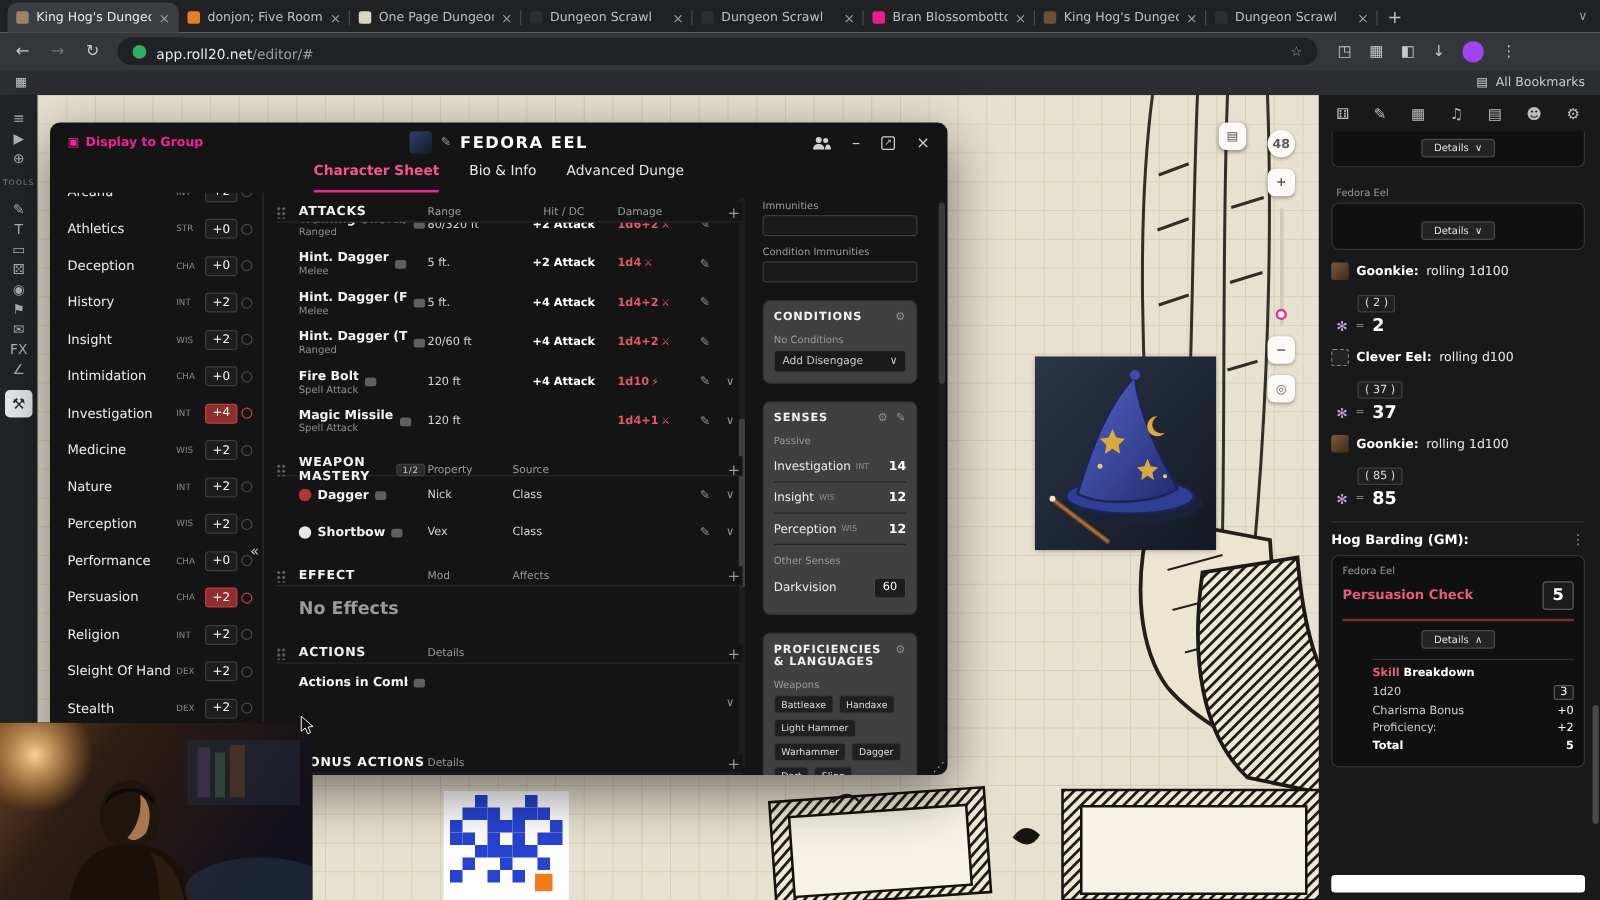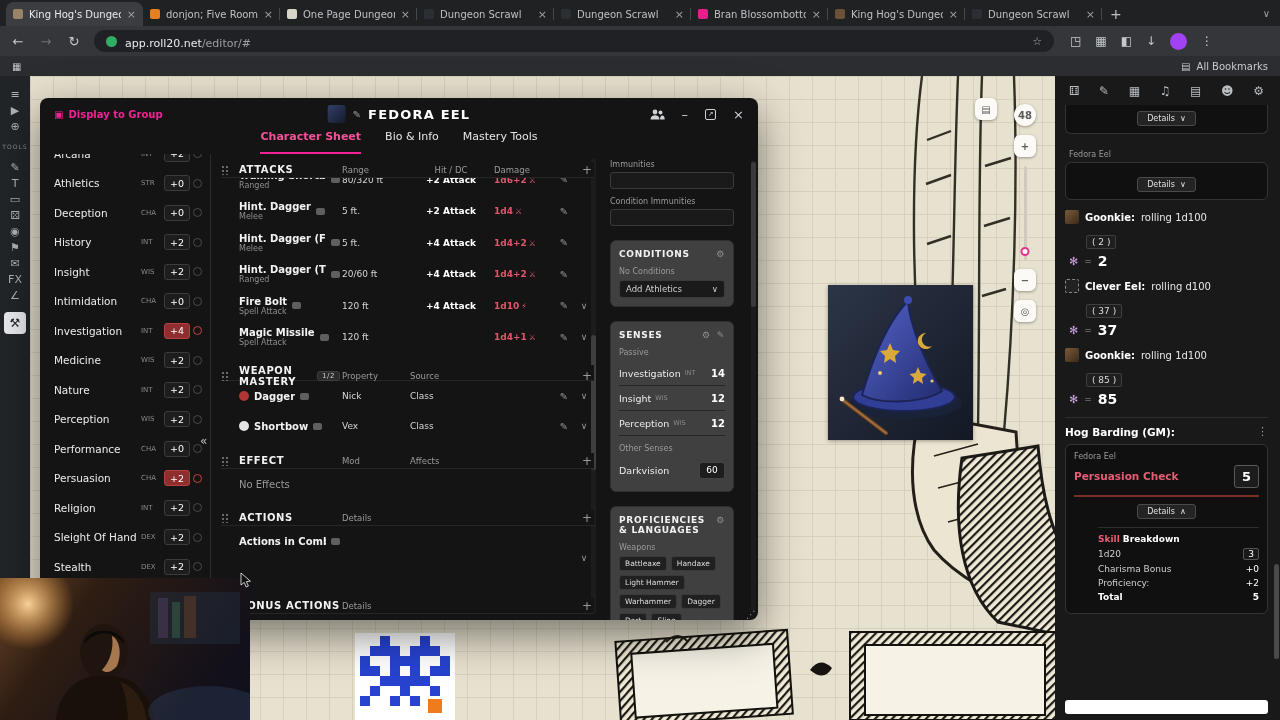--- a/index.html
+++ b/index.html
@@ -129,21 +129,21 @@
   .atk-hit { font-size:9px; font-weight:bold; color:#fff; text-align:center; }
   .atk-dmg { font-size:9px; font-weight:bold; color:#e0566a; white-space:nowrap; }
   .dmg-icon { font-size:8px; color:#e0566a; margin-left:2px; }
   .row-pencil { color:#8f8f8f; font-size:10px; text-align:center; }
   .row-chev { color:#9a9a9a; font-size:9px; text-align:center; visibility:hidden; }
   .show-chev .row-chev { visibility:visible; }
   .sec-gap { margin-top:12px; }
   .mast-row { height:30px; }
   .mast-dot { width:10px; height:10px; border-radius:50%; flex:none; margin-right:5px; }
   .mast-val { font-size:9px; color:#d5d5d5; }
-  .empty-note { font-size:10px; color:#9a9a9a; padding:10px 0 2px 18px; }
+  .empty-note { font-size:14px; color:#9a9a9a; padding:10px 0 2px 18px;font-weight:bold; }
   .action-details { grid-column:3 / span 3; font-size:8px; color:#cfcfcf; line-height:1.45; padding-right:4px; }
   .action-row { height:64px; }
 
   .sheet-scroll1 { position:absolute; left:551px; top:60px; bottom:6px; width:5px; background:#1d1d1d; border-radius:3px; }
   .sheet-scroll1 .thumb { position:absolute; top:177px; height:135px; width:5px; background:#3f3f3f; border-radius:3px; }
   .sheet-scroll2 { position:absolute; left:711px; top:62px; bottom:8px; width:5px; background:#1b1b1b; border-radius:3px; }
   .sheet-scroll2 .thumb { position:absolute; top:2px; height:145px; width:5px; background:#3a3a3a; border-radius:3px; }
   .resize-handle { position:absolute; right:2px; bottom:0px; color:#8a8a8a; font-size:10px; }
 
   .right-col { width:158px; padding:2px 24px 0 10px; overflow:hidden; display:flex; flex-direction:column; }
@@ -451,21 +451,21 @@
         <span>–</span>
         <span class="popout-box">↗</span>
         <span>×</span>
       </div>
     </div>
 
     <div class="sheet-tabs">
 
     <div class="sheet-tab active">Character Sheet</div>
         <div class="sheet-tab">Bio &amp; Info</div>
-        <div class="sheet-tab">Mastery Tools</div>
+        <div class="sheet-tab">Advanced Dunge</div>
       </div>
 
     <div class="sheet-body">
 
       <div class="skills-col">
 
       <div class="skill-row">
           <span class="skill-name">Arcana</span>
           <span class="skill-abbr">INT</span>
           <span class="skill-mod">+2</span>
@@ -740,21 +740,21 @@
 
         <div class="panel">
           <div class="panel-title">
             <span>Conditions</span>
             <span class="panel-icons">
                 <span>⚙</span>
               </span>
           </div>
           <div class="sub-label">No Conditions</div>
           <div class="select-box">
-            <span>Add Athletics</span>
+            <span>Add Disengage</span>
             <span>∨</span>
           </div>
         </div>
 
         <div class="panel">
           <div class="panel-title">
             <span>Senses</span>
             <span class="panel-icons">
               <span>⚙</span>
               <span>✎</span>

